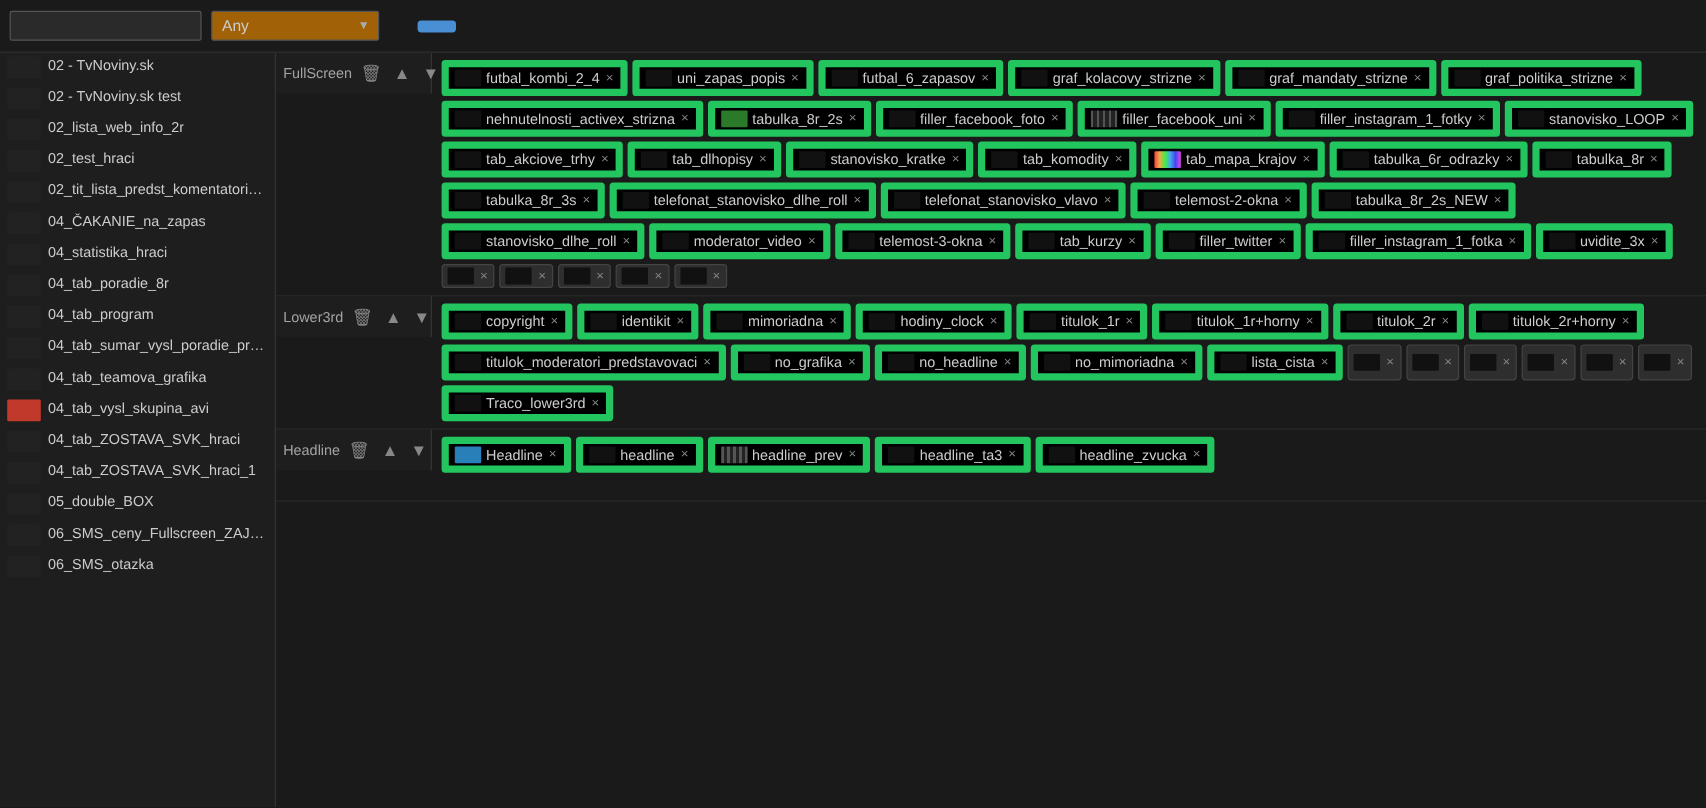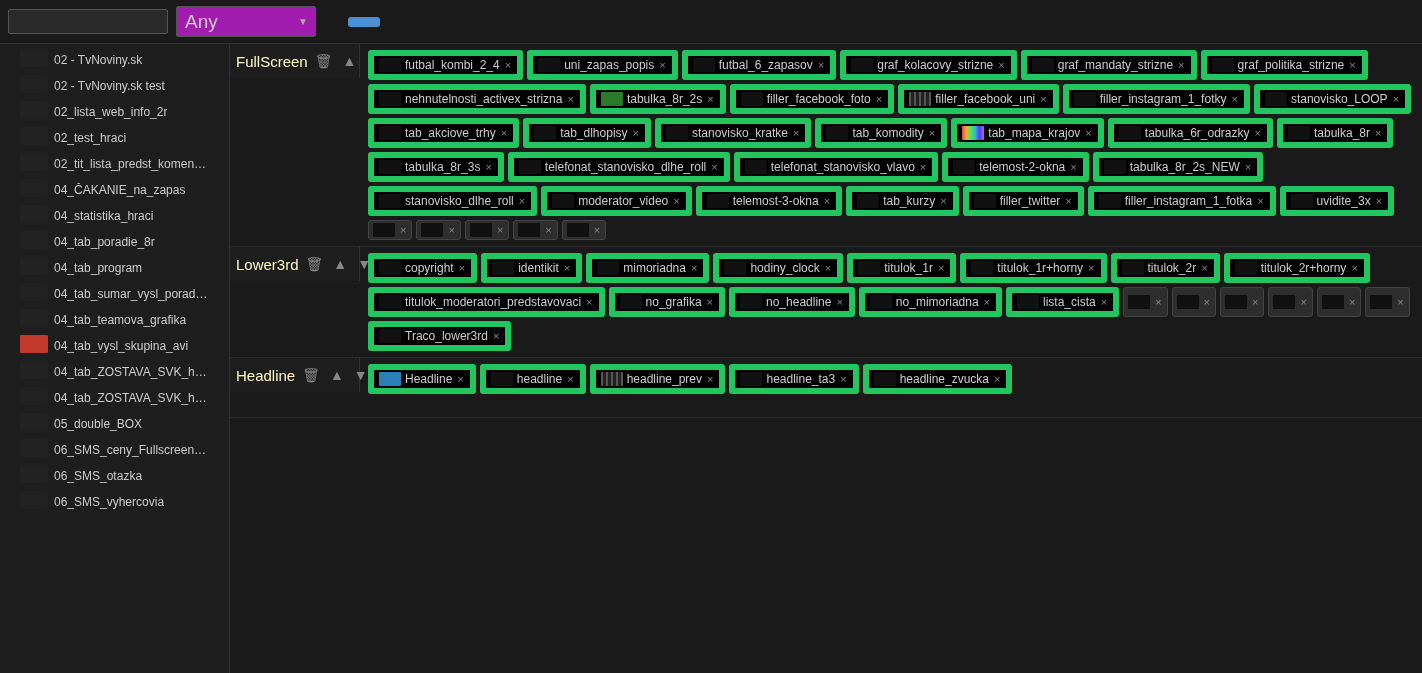--- a/index.html
+++ b/index.html
@@ -28,25 +28,25 @@
       background: #2a2a2a;
       border: 1px solid #555;
       color: #ccc;
       padding: 4px 8px;
       width: 160px;
       font-size: 13px;
       border-radius: 2px;
     }
     .filter-input::placeholder { color: #888; }
     .any-select {
-      background: #a21caf;
+      background: #a16207;
       border: 1px solid #555;
       color: #ccc;
       padding: 4px 8px;
-      font-size: 19px;
+      font-size: 13px;
       border-radius: 2px;
       width: 140px;
       appearance: none;
       cursor: pointer;
     }
     .select-wrapper {
       position: relative;
       display: inline-flex;
       align-items: center;
     }
@@ -92,22 +92,22 @@
     
     .sidebar {
       width: 230px;
       background: #1e1e1e;
       overflow-y: auto;
       flex-shrink: 0;
       border-right: 1px solid #333;
     }
     .sidebar-item {
       display: flex;
-      align-items: flex-end;
-      padding: 3px 20px;
+      align-items: flex-start;
+      padding: 3px 6px;
       cursor: pointer;
       gap: 6px;
       height: 26px;
     }
     .sidebar-thumb {
       width: 28px;
       height: 18px;
       background: #333;
       flex-shrink: 0;
       border-radius: 1px;
@@ -138,22 +138,22 @@
       width: 130px;
       flex-shrink: 0;
       display: flex;
       align-items: center;
       padding: 8px 6px;
       gap: 4px;
       border-right: 1px solid #333;
       background: #1e1e1e;
     }
     .track-name {
-      font-size: 15px;
-      color: #fef9c3;
+      font-size: 12px;
+      color: #a3a3a3;
       flex: 1;
       cursor: pointer;
     }
     .track-icon-btn {
       background: transparent;
       border: none;
       color: #888;
       cursor: pointer;
       font-size: 14px;
       padding: 2px 3px;
@@ -293,24 +293,20 @@
         <span class="sidebar-label">05_double_BOX</span>
       </div>
       <div class="sidebar-item">
         <div class="sidebar-thumb dark"></div>
         <span class="sidebar-label">06_SMS_ceny_Fullscreen_ZAJAZD</span>
       </div>
       <div class="sidebar-item">
         <div class="sidebar-thumb dark"></div>
         <span class="sidebar-label">06_SMS_otazka</span>
       </div>
-      <div class="sidebar-item">
-        <div class="sidebar-thumb dark"></div>
-        <span class="sidebar-label">06_SMS_vyhercovia</span>
-      </div>
     </div>
 
   <div class="tracks-area" id="tracks-area">
       <div class="track-row">
         <div class="track-header">
           <span class="track-name">FullScreen</span>
           <button class="track-icon-btn">🗑</button>
           <button class="track-icon-btn">▲</button>
           <button class="track-icon-btn">▼</button>
         </div>

